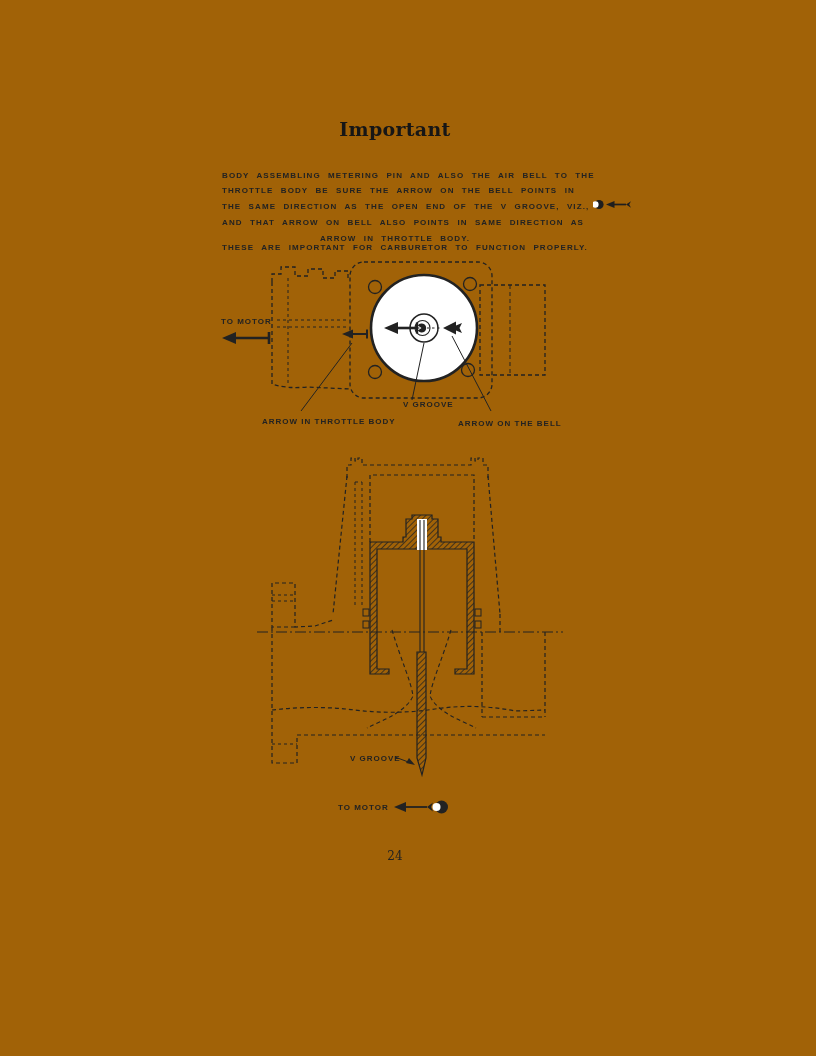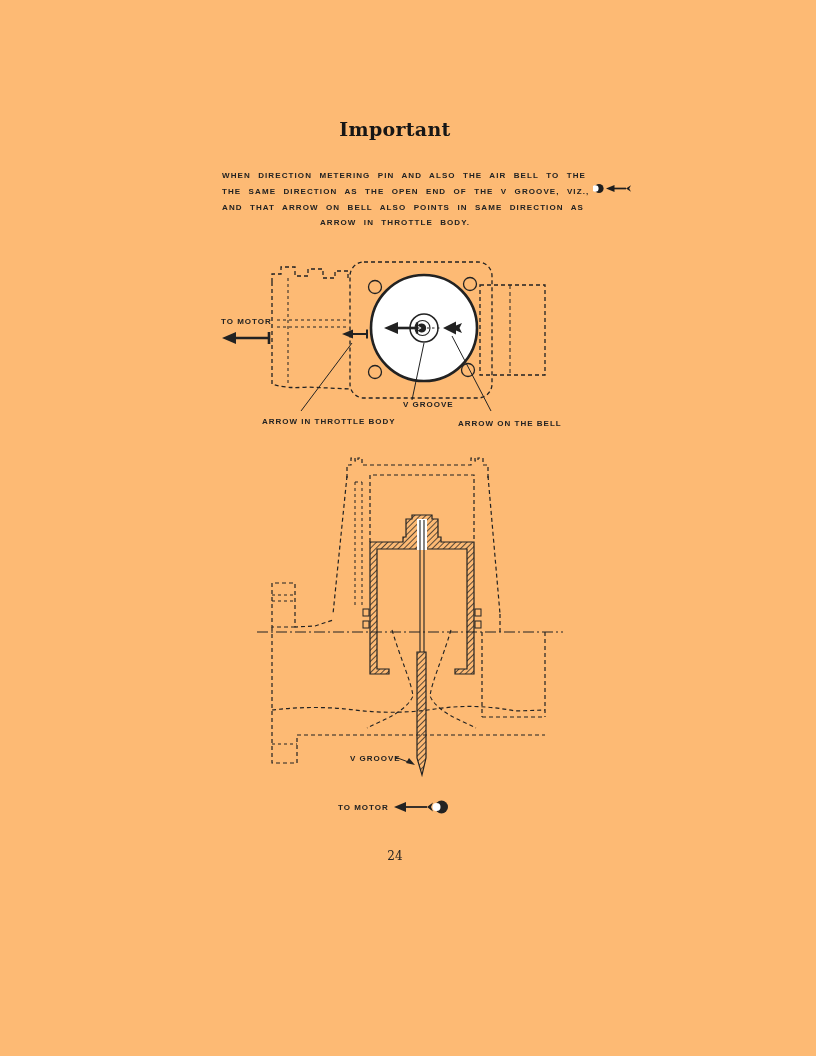--- a/index.html
+++ b/index.html
@@ -1,17 +1,17 @@
 <!DOCTYPE html>
 <html><head>
 <meta charset="utf-8">
 <style>
   html,body{margin:0;padding:0;background:#ffffff;}
   #page{
-    position:relative;width:816px;height:1056px;background:#fdba74;
+    position:relative;width:816px;height:1056px;background:#a16207;
     font-family:"Liberation Sans",sans-serif;color:#1e1e1e;overflow:hidden;
   }
   #doc-title{
     position:absolute;left:222px;top:118px;width:346px;text-align:center;
     font-family:"DejaVu Serif",serif;font-weight:bold;font-size:19px;
     letter-spacing:0.3px;color:#161616;
   }
   #para1{position:absolute;left:222px;top:168px;width:346px;}
   .jline{
     width:346px;font-size:8px;font-weight:bold;letter-spacing:1.1px;
@@ -36,37 +36,41 @@
   .ln{stroke:#222;fill:none;}
 </style>
 </head>
 <body>
 
 <div id="page">
 
   <div id="doc-title">Important</div>
 
   <div id="para1">
-    <div class="jline">WHEN DIRECTION METERING PIN AND ALSO THE AIR BELL TO THE</div>
+    <div class="jline">BODY ASSEMBLING METERING PIN AND ALSO THE AIR BELL TO THE</div>
+    <div class="jline">THROTTLE BODY BE SURE THE ARROW ON THE BELL POINTS IN</div>
     <div class="jline withsym">
       <span>THE SAME DIRECTION AS THE OPEN END OF THE V GROOVE, VIZ.,</span>
       <span class="sym">
         <svg width="38" height="11" viewBox="0 0 38 11">
           <circle cx="6" cy="5.5" r="4.6" fill="#1e1e1e"></circle>
           <circle cx="2.4" cy="5.5" r="3.2" fill="#ffffff"></circle>
           <polygon points="13,5.5 21.5,1.9 21.5,9.1" fill="#1e1e1e"></polygon>
           <line x1="20" y1="5.5" x2="33" y2="5.5" stroke="#1e1e1e" stroke-width="1.7"></line>
           <path d="M33,5.5 L38,2.2 L36.2,5.5 L38,8.8 Z" fill="#1e1e1e"></path>
         </svg>
       </span>
     </div>
     <div class="jline">AND THAT ARROW ON BELL ALSO POINTS IN SAME DIRECTION AS</div>
     <div class="jline center">ARROW IN THROTTLE BODY.</div>
   </div>
 
+  <div id="para2">
+    <div class="jline">THESE ARE IMPORTANT FOR CARBURETOR TO FUNCTION PROPERLY.</div>
+  </div>
 
   <svg id="fig1" width="395" height="180" viewBox="0 0 395 180">
 
     <text x="6" y="68">TO MOTOR</text>
     <line class="ln" x1="20" y1="82" x2="54" y2="82" stroke-width="2.4"></line>
     <polygon points="7,82 21,76 21,88" fill="#222"></polygon>
     <line class="ln" x1="54" y1="76" x2="54" y2="88" stroke-width="2.6"></line>
 
     <path class="ln" stroke-width="1.3" stroke-dasharray="4 3" d="M57,26 L57,18 L66,18 L66,11 L80,11 L80,20 L93,20 L93,13 L108,13 L108,22 L120,22 L120,15 L133,15 L133,22"></path>
     <path class="ln" stroke-width="1.3" stroke-dasharray="4 3" d="M57,26 L57,128 Q72,133 92,131 L135,133"></path>

